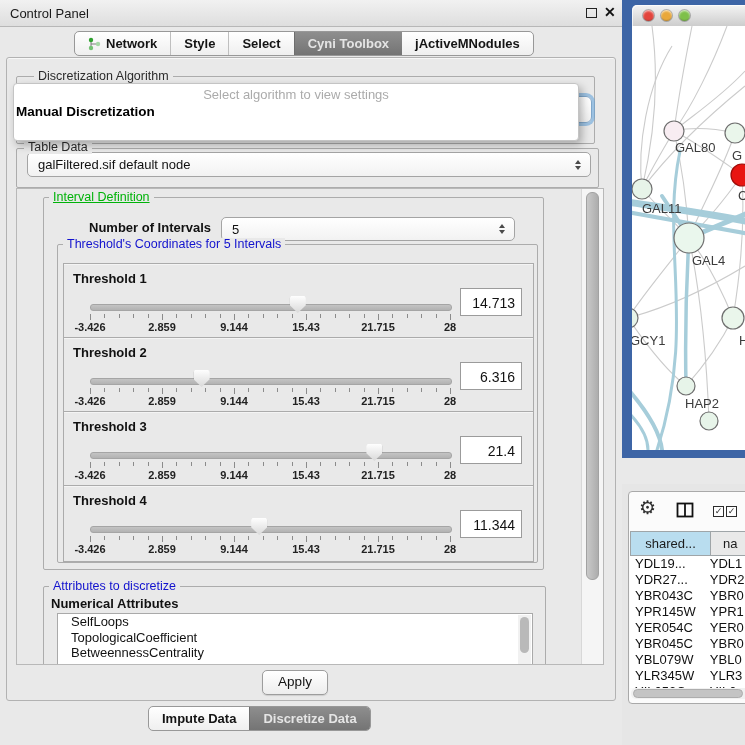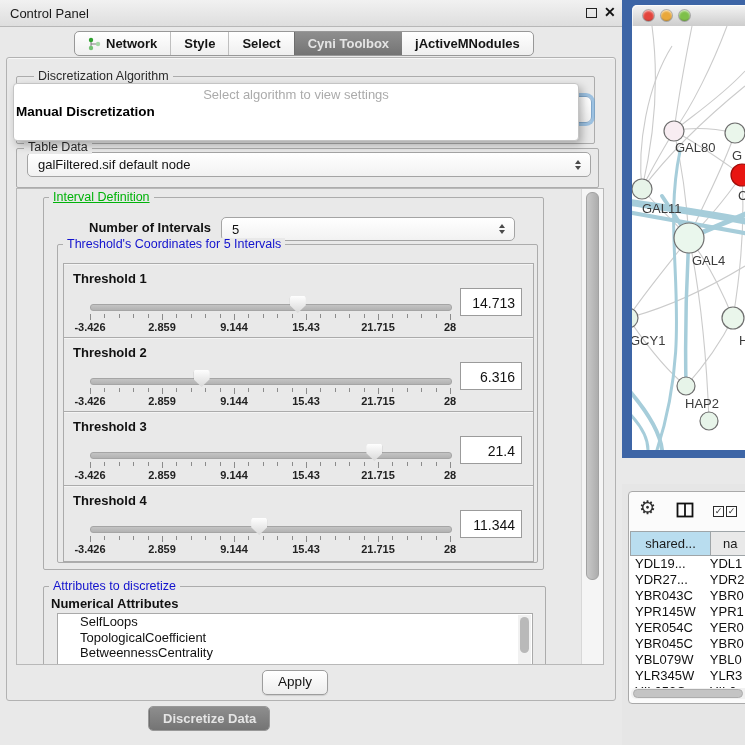--- a/index.html
+++ b/index.html
@@ -78,21 +78,21 @@
     filter:drop-shadow(0 0 1px #8a8a8a);}
   .tick{position:absolute;width:1px;background:#8B8B8B;}
   .tick-label{position:absolute;width:60px;text-align:center;font-size:11px;font-weight:bold;color:#222;}
   .val-box{position:absolute;left:396px;top:24px;width:62px;height:28px;background:#FFF;
     border:1px solid #9B9B9B;font-size:14px;color:#111;text-align:right;
     line-height:28px;padding-right:6px;box-sizing:border-box;}
 
   
   .attr-list{position:absolute;left:40px;top:424px;width:474px;height:80px;background:#FFF;
     border:1px solid #A9A9A9;overflow:hidden;}
-  .attr-item{padding-left:22px;font-size:13px;line-height:15.5px;color:#111;white-space:nowrap;}
+  .attr-item{padding-left:13px;font-size:13px;line-height:15.5px;color:#111;white-space:nowrap;}
   .list-vsb{position:absolute;right:1px;top:1px;width:13px;height:78px;background:#F1F1F1;}
   .list-thumb{position:absolute;left:2px;top:2px;width:9px;height:36px;border-radius:5px;background:#B9B9B9;}
 
   .apply-btn{left:262px;top:670px;width:64px;height:23px;border:1px solid #9D9D9D;border-radius:5px;
     background:linear-gradient(#FFFFFF,#EDEDED);font-size:13.5px;color:#111;
     text-align:center;line-height:22px;box-shadow:0 1px 1px rgba(0,0,0,.12);}
 
   
   .desktop-blue{left:622px;top:0;width:123px;height:458px;background:#3D65A6;}
   .net-window{left:632px;top:5px;width:113px;height:445px;text-align:center;}
@@ -369,20 +369,23 @@
     </div>
 
     <div class="vsb-track">
       <div class="vsb-thumb"></div>
     </div>
   </div>
 
   <div class="abs apply-btn">Apply</div>
 
   <div class="abs segmented" id="bottom-tabs" style="left:148px;top:706px;">
+      <div class="seg-item">
+        <span>Impute Data</span>
+      </div>
       <div class="seg-item selected">
         <span>Discretize Data</span>
       </div>
     </div>
 
   <div class="abs desktop-blue"></div>
 
   <div class="abs net-window">
     <div class="net-titlebar">
       <span class="tl" id="tl-close" style="left: 11px; background: rgb(227, 68, 60);"></span>

